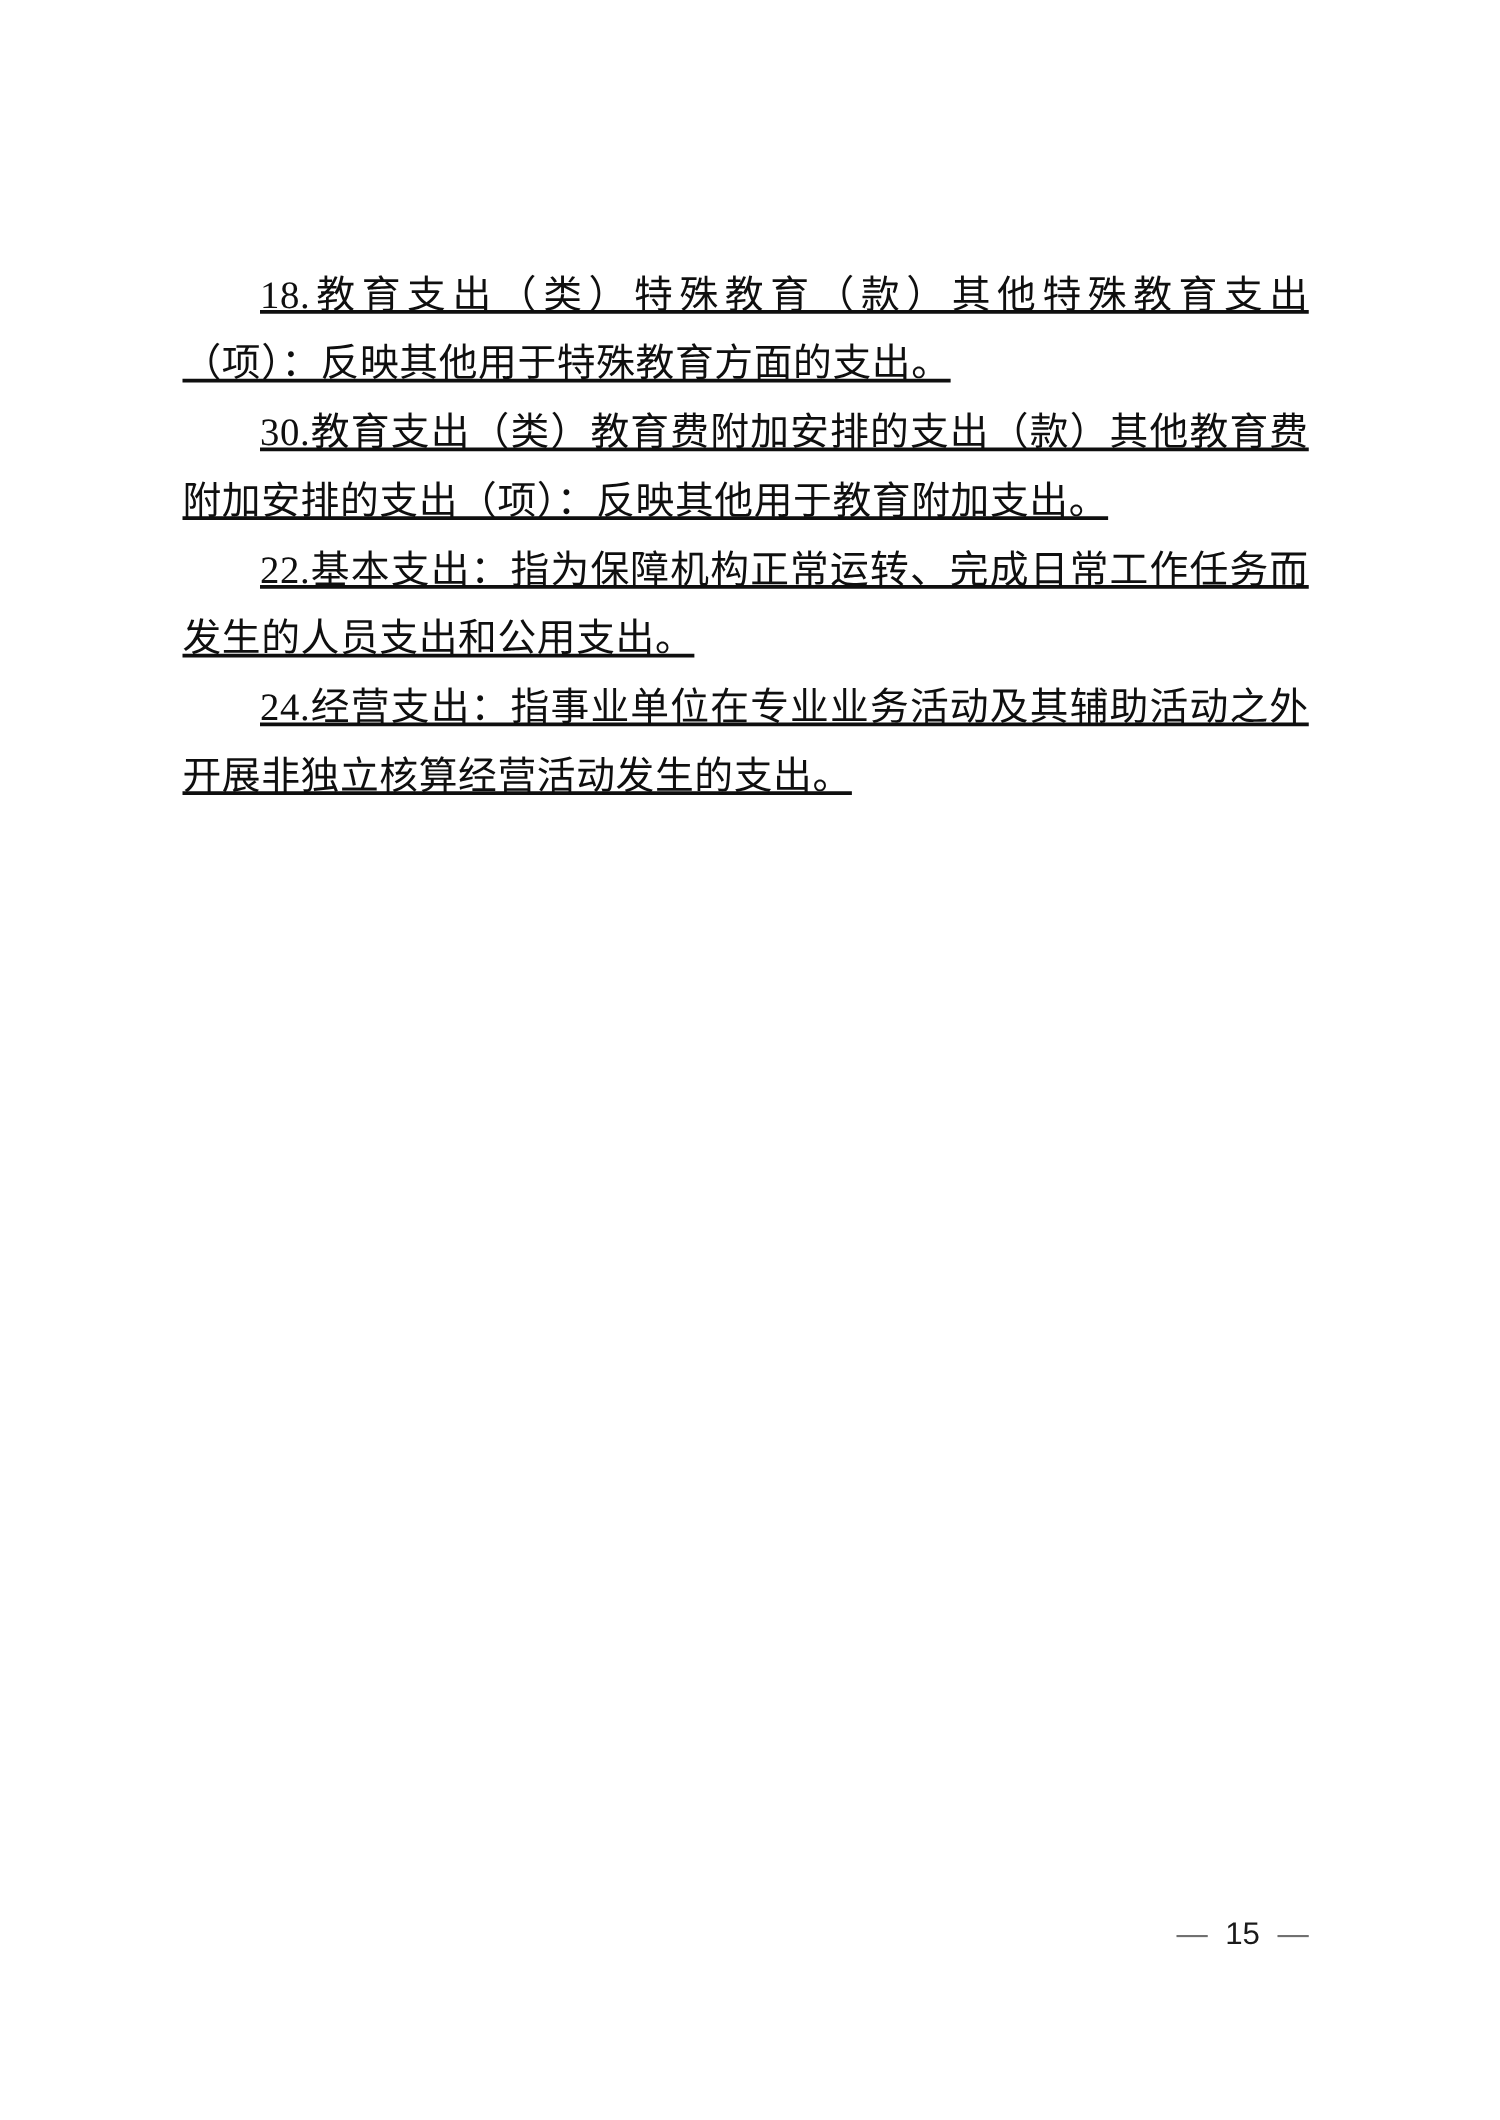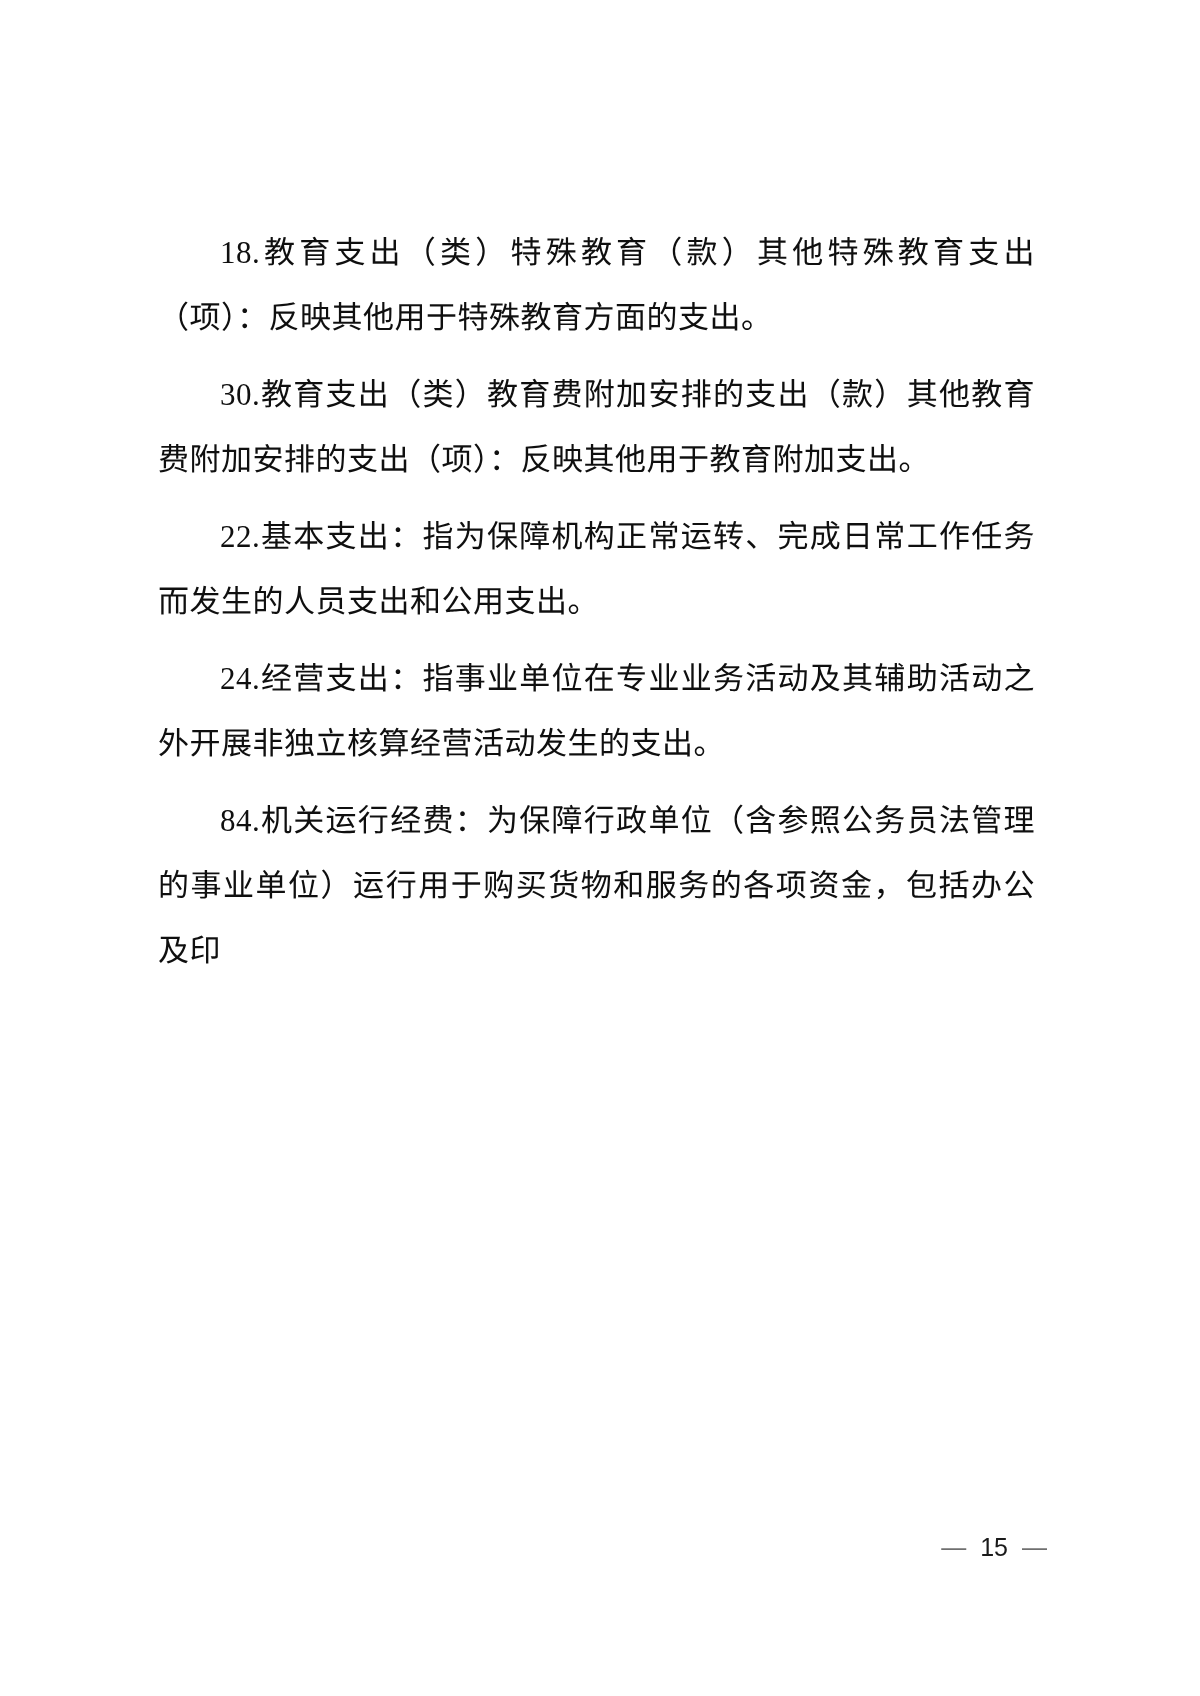--- a/index.html
+++ b/index.html
@@ -19,31 +19,32 @@
     inset: 0;
     background: #ffffff;
   }
   .content {
     position: absolute;
     left: 146px;
     top: 208px;
     width: 901px;
   }
   .para {
-    margin: 12px;
+    margin: 0;
     padding: 0;
     font-size: 31px;
-    line-height: 65px;
+    line-height: 55px;
     color: #0f0f0f;
     text-align: justify;
     text-justify: inter-character;
     text-indent: 2em;
     font-family: "Liberation Serif", serif;
     letter-spacing: 0.5px;
     word-break: break-all;
+    text-decoration: underline;
   }
   .footer {
     position: absolute;
     left: 146px;
     top: 1532px;
     width: 901px;
     text-align: right;
     font-size: 25px;
     line-height: 30px;
     color: #222222;
@@ -62,20 +63,19 @@
 </head>
 <body>
 
 <div class="sheet">
 
   <main class="content">
     <p class="para">18.教育支出（类）特殊教育（款）其他特殊教育支出（项）：反映其他用于特殊教育方面的支出。</p>
     <p class="para">30.教育支出（类）教育费附加安排的支出（款）其他教育费附加安排的支出（项）：反映其他用于教育附加支出。</p>
     <p class="para">22.基本支出：指为保障机构正常运转、完成日常工作任务而发生的人员支出和公用支出。</p>
     <p class="para">24.经营支出：指事业单位在专业业务活动及其辅助活动之外开展非独立核算经营活动发生的支出。</p>
-    <p class="para">84.机关运行经费：为保障行政单位（含参照公务员法管理的事业单位）运行用于购买货物和服务的各项资金，包括办公及印</p>
   </main>
 
   <footer class="footer">
     <span class="dash">—</span><span class="num">15</span><span class="dash">—</span>
   </footer>
 
 </div>
 
 </body></html>

